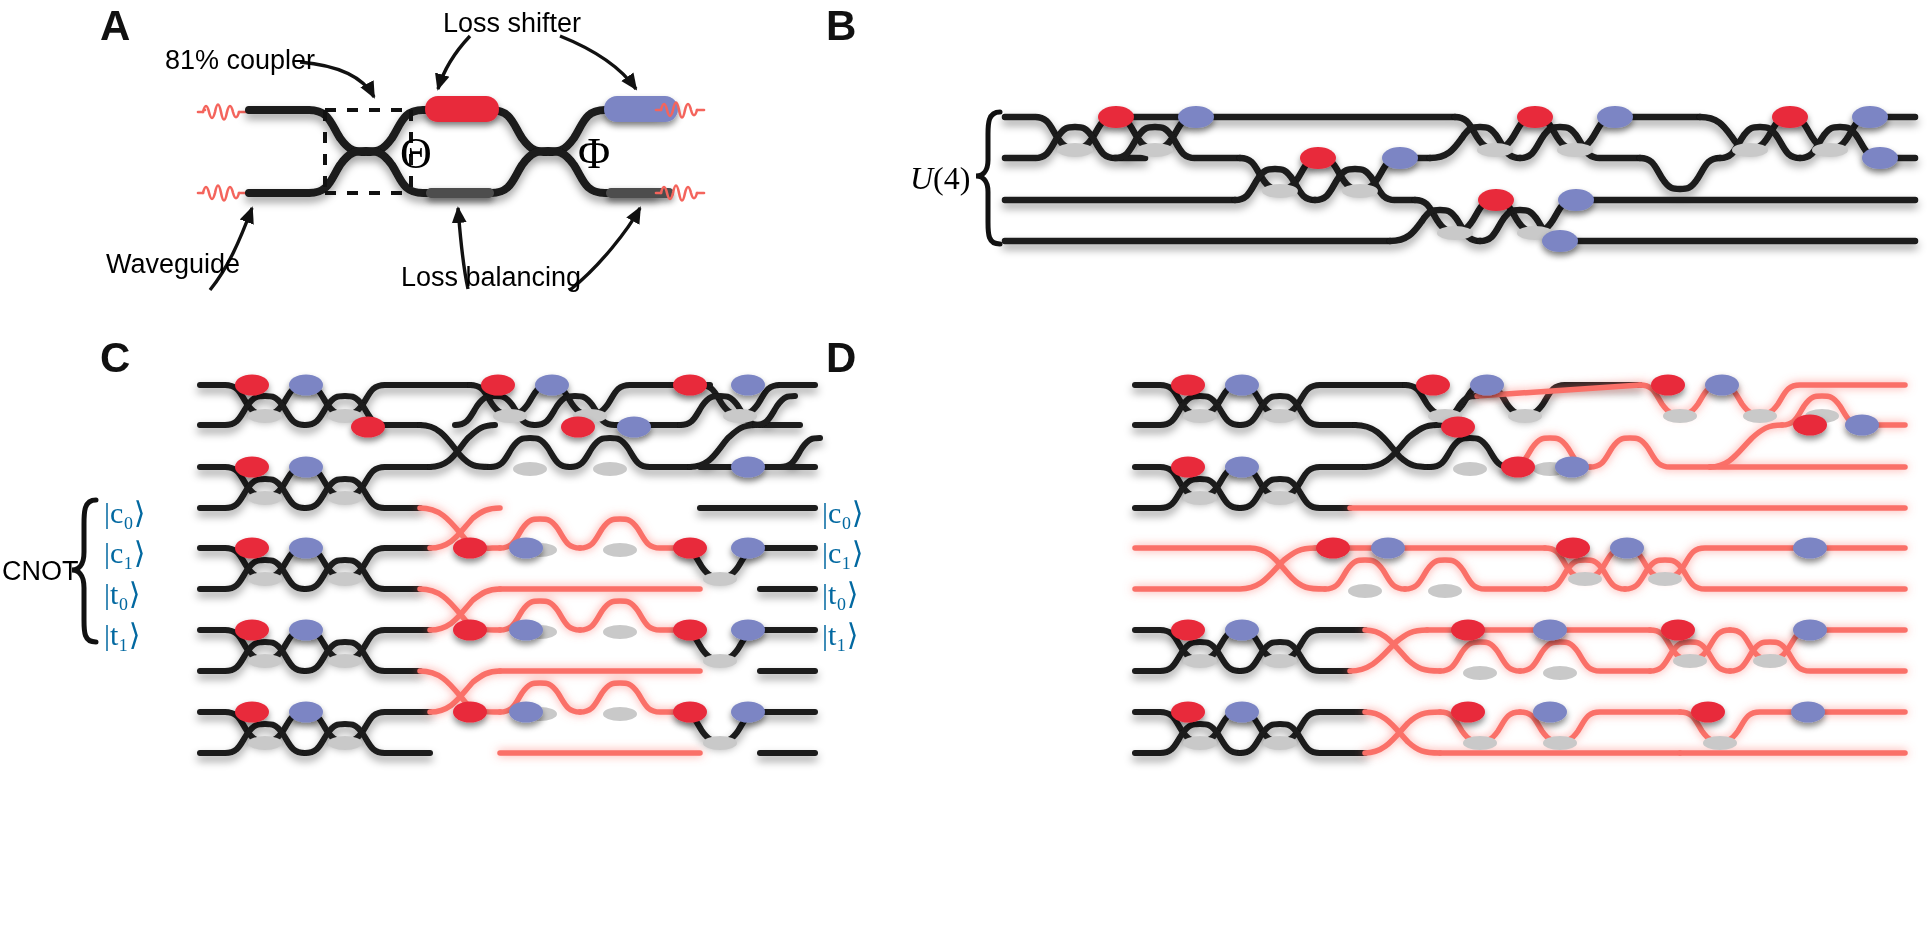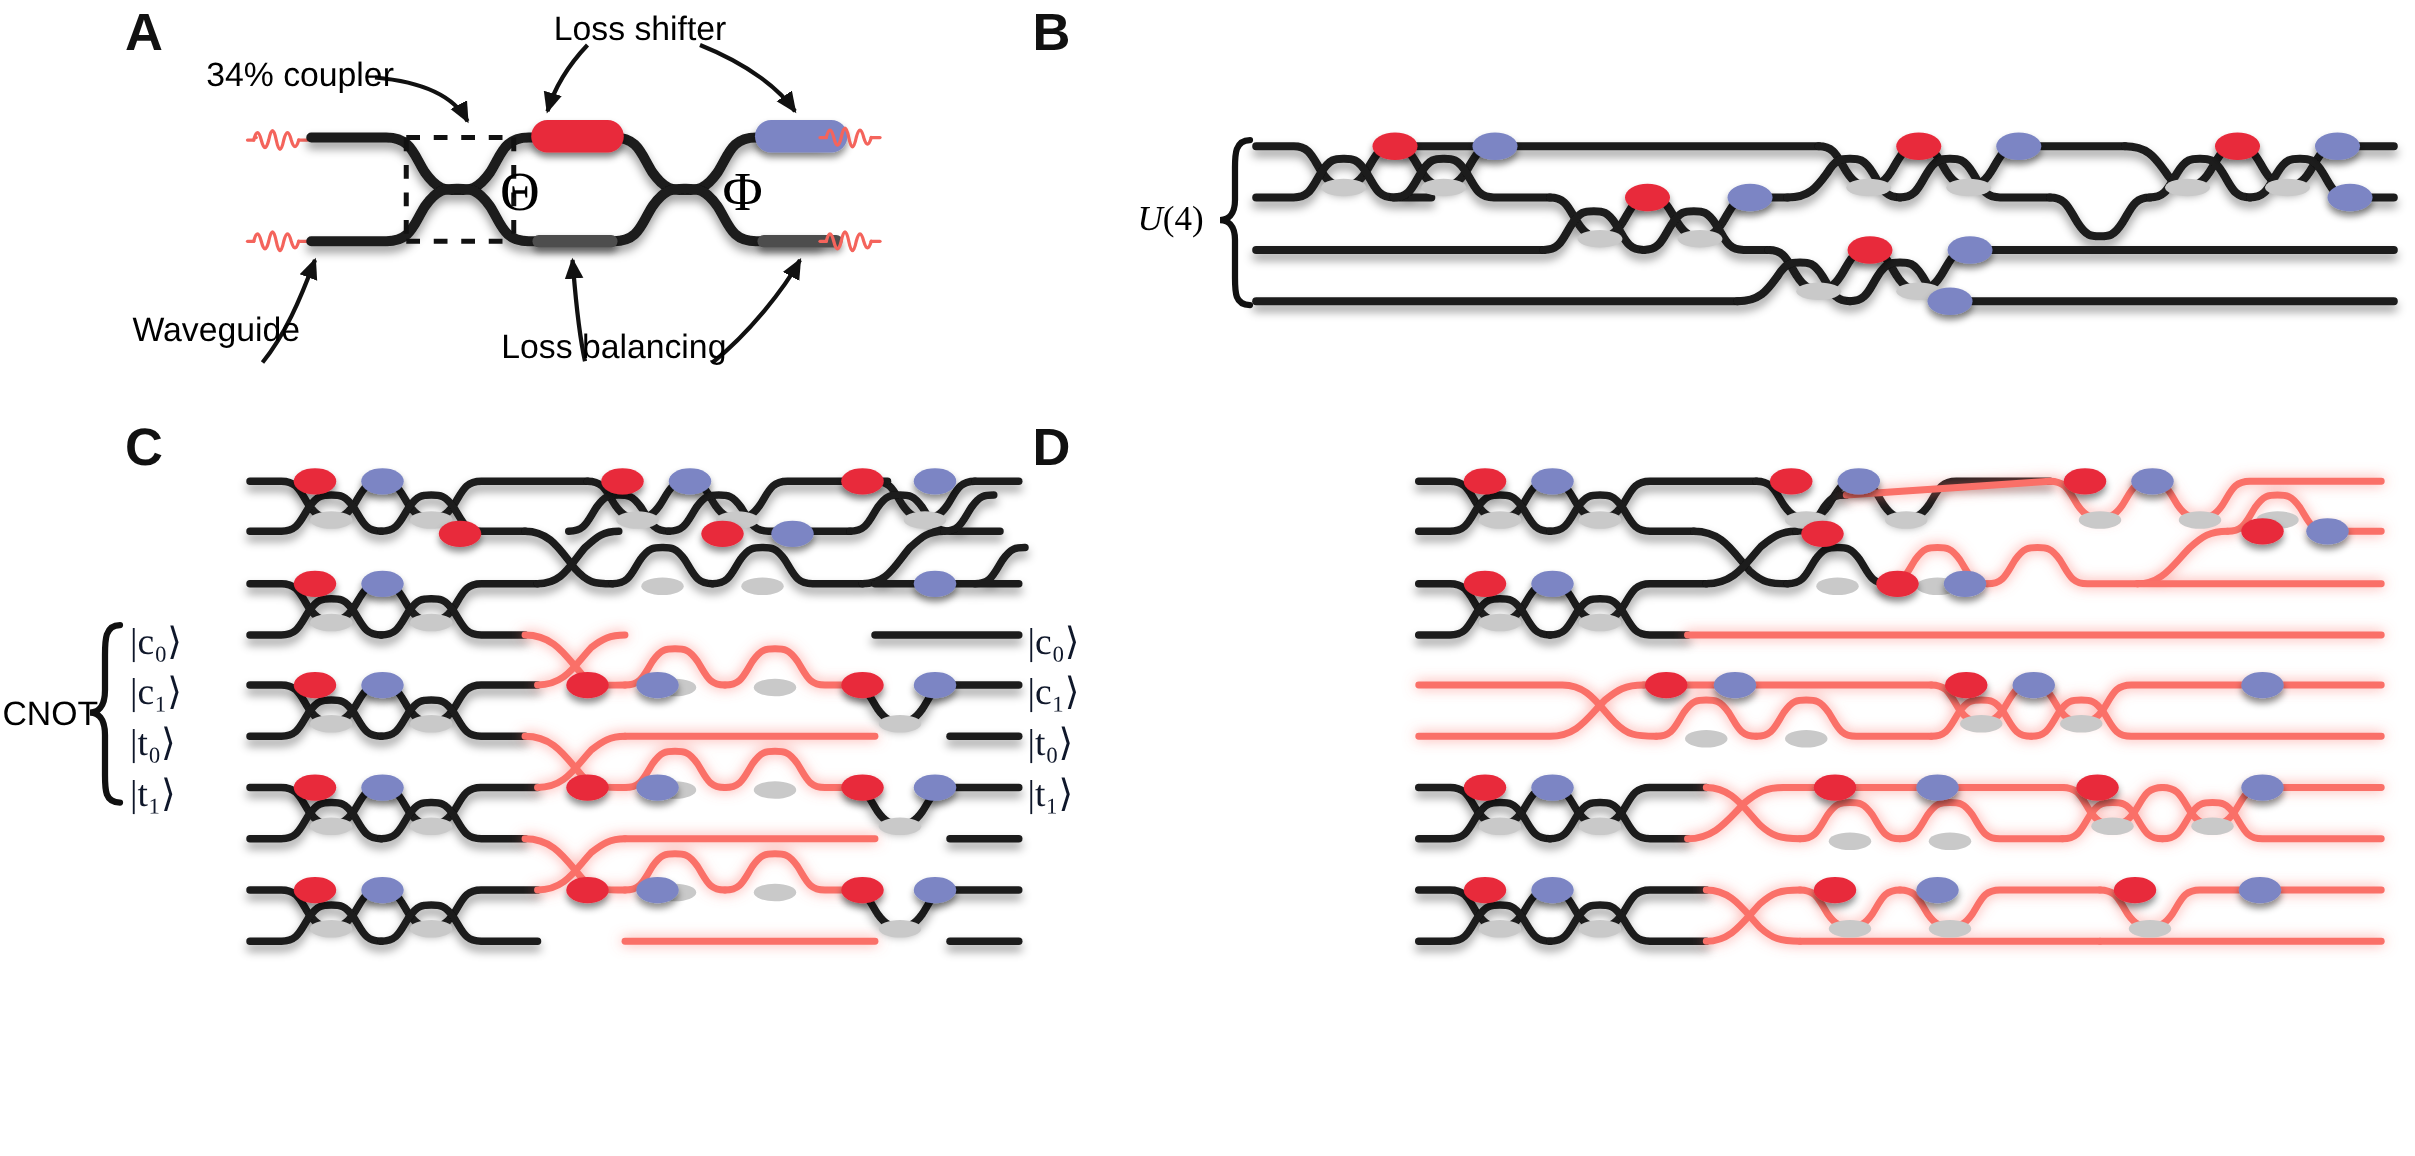--- a/index.html
+++ b/index.html
@@ -3,23 +3,23 @@
 <meta charset="utf-8">
 <style>
   html,body{margin:0;padding:0;background:#ffffff;}
   body{width:1932px;height:925px;position:relative;overflow:hidden;
        font-family:"Liberation Sans",sans-serif;color:#000;}
   .fig{position:absolute;left:0;top:0;width:1932px;height:925px;}
   svg{display:block;}
   .panel-letter{position:absolute;font-weight:bold;font-size:42px;
        font-family:"Liberation Sans",sans-serif;color:#111;letter-spacing:-1px;}
   .lbl{position:absolute;font-size:27px;font-family:"Liberation Sans",sans-serif;color:#000;white-space:nowrap;}
-  .ket{position:absolute;font-size:30px;font-family:"Liberation Serif",serif;color:#0f172a;white-space:nowrap;}
+  .ket{position:absolute;font-size:30px;font-family:"Liberation Serif",serif;color:#0369a1;white-space:nowrap;}
   .greek{position:absolute;font-size:44px;font-family:"Liberation Serif",serif;color:#000;}
-  .u4{position:absolute;font-size:28px;font-family:"Liberation Serif",serif;color:#000;white-space:nowrap;}
+  .u4{position:absolute;font-size:32px;font-family:"Liberation Serif",serif;color:#000;white-space:nowrap;}
   .u4 i{font-style:italic;}
 </style>
 </head>
 <body>
 
 <div class="fig">
 
 <svg width="1932" height="925" viewBox="0 0 1932 925">
   <defs>
     <filter id="softshadow" x="-50%" y="-50%" width="220%" height="260%">
@@ -555,21 +555,21 @@
       <ellipse cx="1808" cy="712" rx="17" ry="10.5" fill="#7b85c4"></ellipse>
     </g>
   </g>
 </svg>
 
 <div class="panel-letter" style="left:100px;top:2px;">A</div>
 <div class="panel-letter" style="left:826px;top:2px;">B</div>
 <div class="panel-letter" style="left:100px;top:334px;">C</div>
 <div class="panel-letter" style="left:826px;top:334px;">D</div>
 
-<div class="lbl" style="left:165px;top:45px;">34% coupler</div>
+<div class="lbl" style="left:165px;top:45px;">81% coupler</div>
 <div class="lbl" style="left:443px;top:8px;">Loss shifter</div>
 <div class="lbl" style="left:106px;top:249px;">Waveguide</div>
 <div class="lbl" style="left:401px;top:262px;">Loss balancing</div>
 
 <div class="greek" style="left:400px;top:128px;">Θ</div>
 <div class="greek" style="left:578px;top:128px;">Φ</div>
 
 <div class="u4" style="left:910px;top:160px;">
   <i>U</i><span>(4)</span>
 </div>

